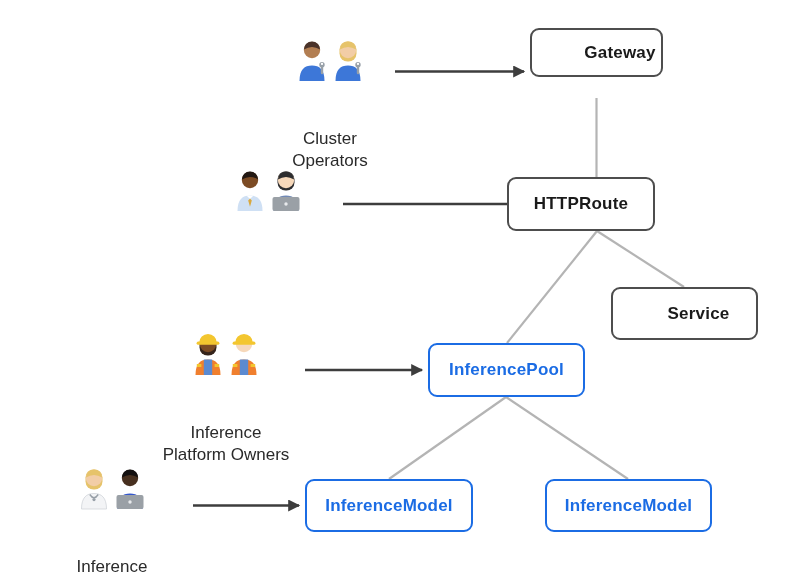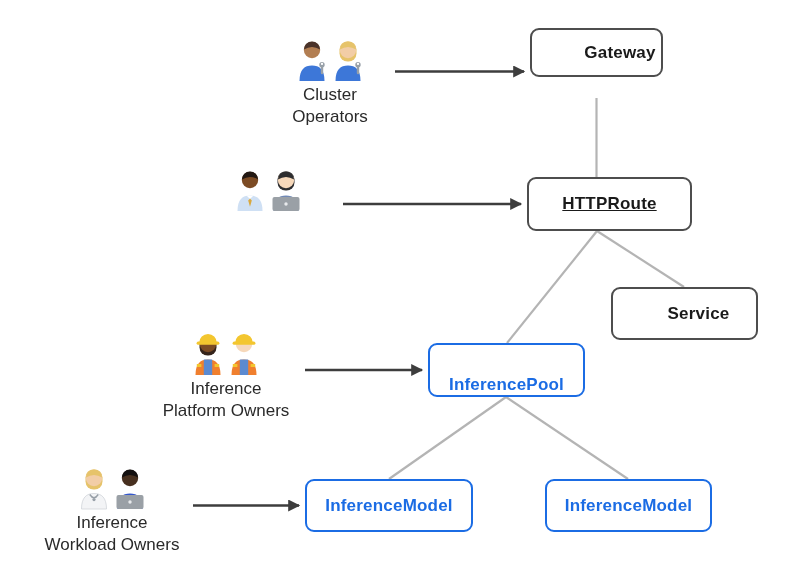--- a/index.html
+++ b/index.html
@@ -8,21 +8,21 @@
     font-family:"Liberation Sans","DejaVu Sans",sans-serif;
   }
   .layer{position:absolute;left:0;top:0;}
   .node{
     position:absolute;box-sizing:border-box;background:#ffffff;border-radius:9px;
     display:flex;align-items:center;justify-content:center;
     font-weight:bold;font-size:17px;letter-spacing:.2px;
   }
   .node.core{border:2.5px solid #4d4d4d;color:#1a1a1a;}
   .node.ext{border:2.5px solid #1b6ce4;color:#1b6ce4;}
-  .persona{position:absolute;display:flex;flex-direction:column;align-items:center;}
+  .persona{position:absolute;display:flex;flex-direction:column;align-items:center;gap:44px;}
   .persona .plabel{
     margin-top:2px;font-size:17px;line-height:1.32;color:#2a2a2a;
     text-align:center;white-space:pre-line;
   }
 </style>
 </head>
 <body>
 
 <svg class="layer" width="800" height="572" viewBox="0 0 800 572">
   <defs>
@@ -39,27 +39,27 @@
 
   <line x1="395" y1="71.5" x2="524" y2="71.5" stroke="#3d3d3d" stroke-width="2.4" marker-end="url(#ah)"></line>
   <line x1="343" y1="204" x2="521" y2="204" stroke="#3d3d3d" stroke-width="2.4" marker-end="url(#ah)"></line>
   <line x1="305" y1="370" x2="422" y2="370" stroke="#3d3d3d" stroke-width="2.4" marker-end="url(#ah)"></line>
   <line x1="193" y1="505.5" x2="299" y2="505.5" stroke="#3d3d3d" stroke-width="2.4" marker-end="url(#ah)"></line>
 </svg>
 
 <div class="node core" style="left:530px;top:28px;width:133px;height:49px;padding-left:47px;">
     <span>Gateway</span>
   </div>
-<div class="node core" style="left:527px;top:177px;width:165px;height:54px;text-decoration:underline;">
+<div class="node core" style="left:507px;top:177px;width:148px;height:54px;">
     <span>HTTPRoute</span>
   </div>
 <div class="node core" style="left:611px;top:287px;width:147px;height:53px;padding-left:28px;">
     <span>Service</span>
   </div>
-<div class="node ext" style="left:428px;top:343px;width:157px;height:54px;align-items:flex-end;">
+<div class="node ext" style="left:428px;top:343px;width:157px;height:54px;">
     <span>InferencePool</span>
   </div>
 <div class="node ext" style="left:305px;top:479px;width:168px;height:53px;">
     <span>InferenceModel</span>
   </div>
 <div class="node ext" style="left:545px;top:479px;width:167px;height:53px;">
     <span>InferenceModel</span>
   </div>
 
 <div class="persona" style="left:240px;top:36px;width:180px;">

